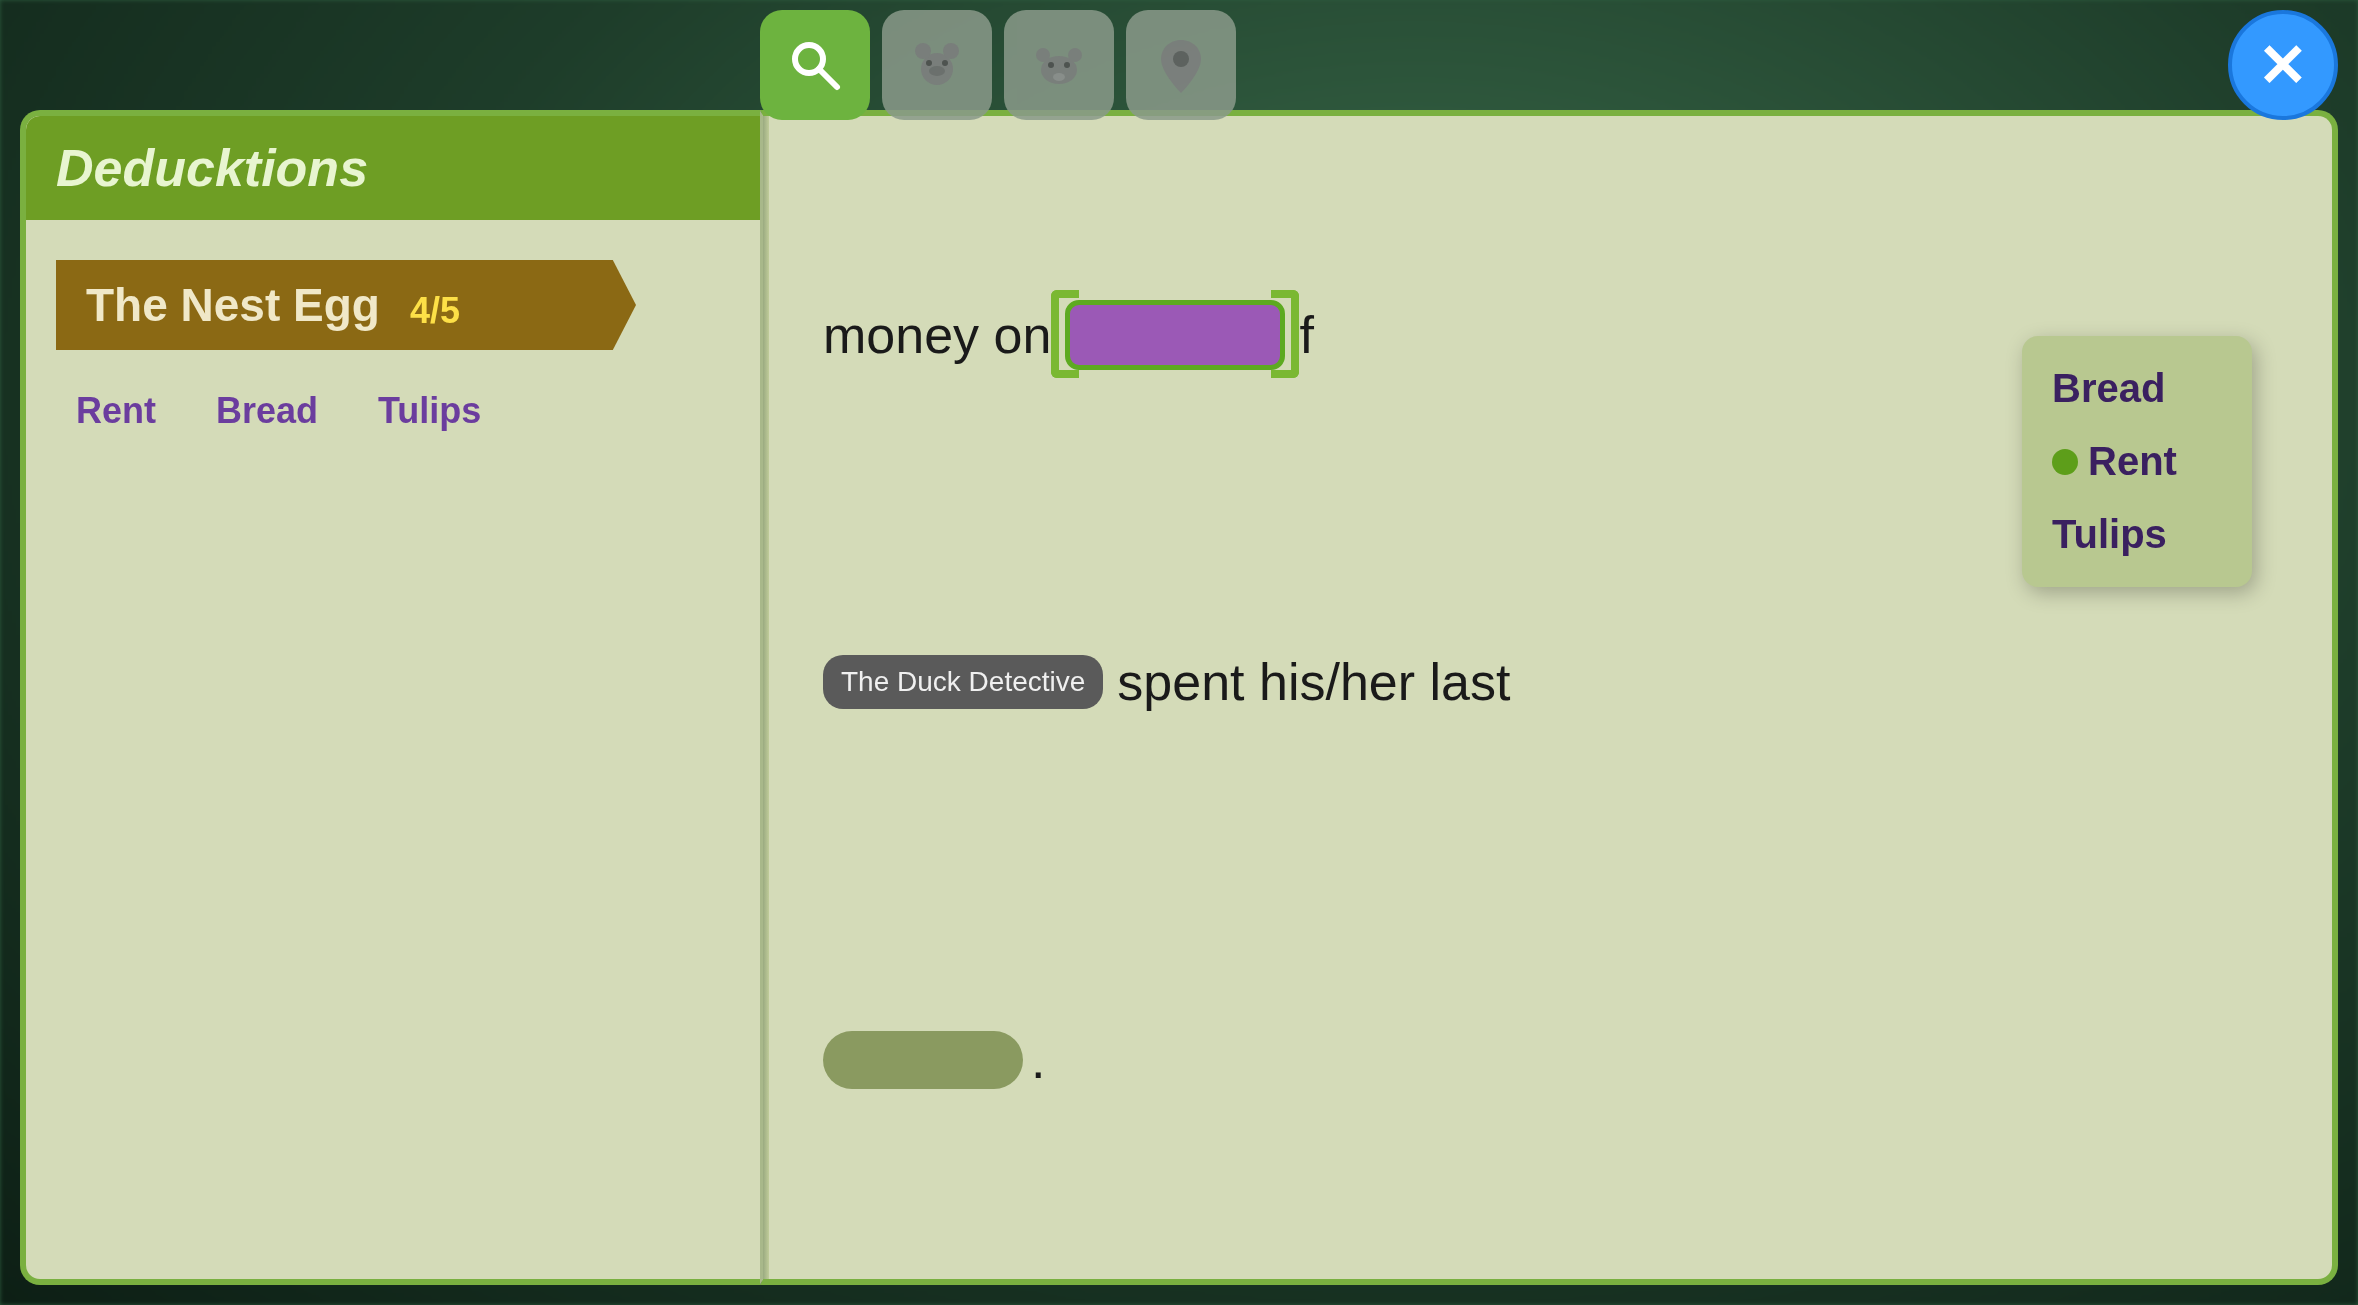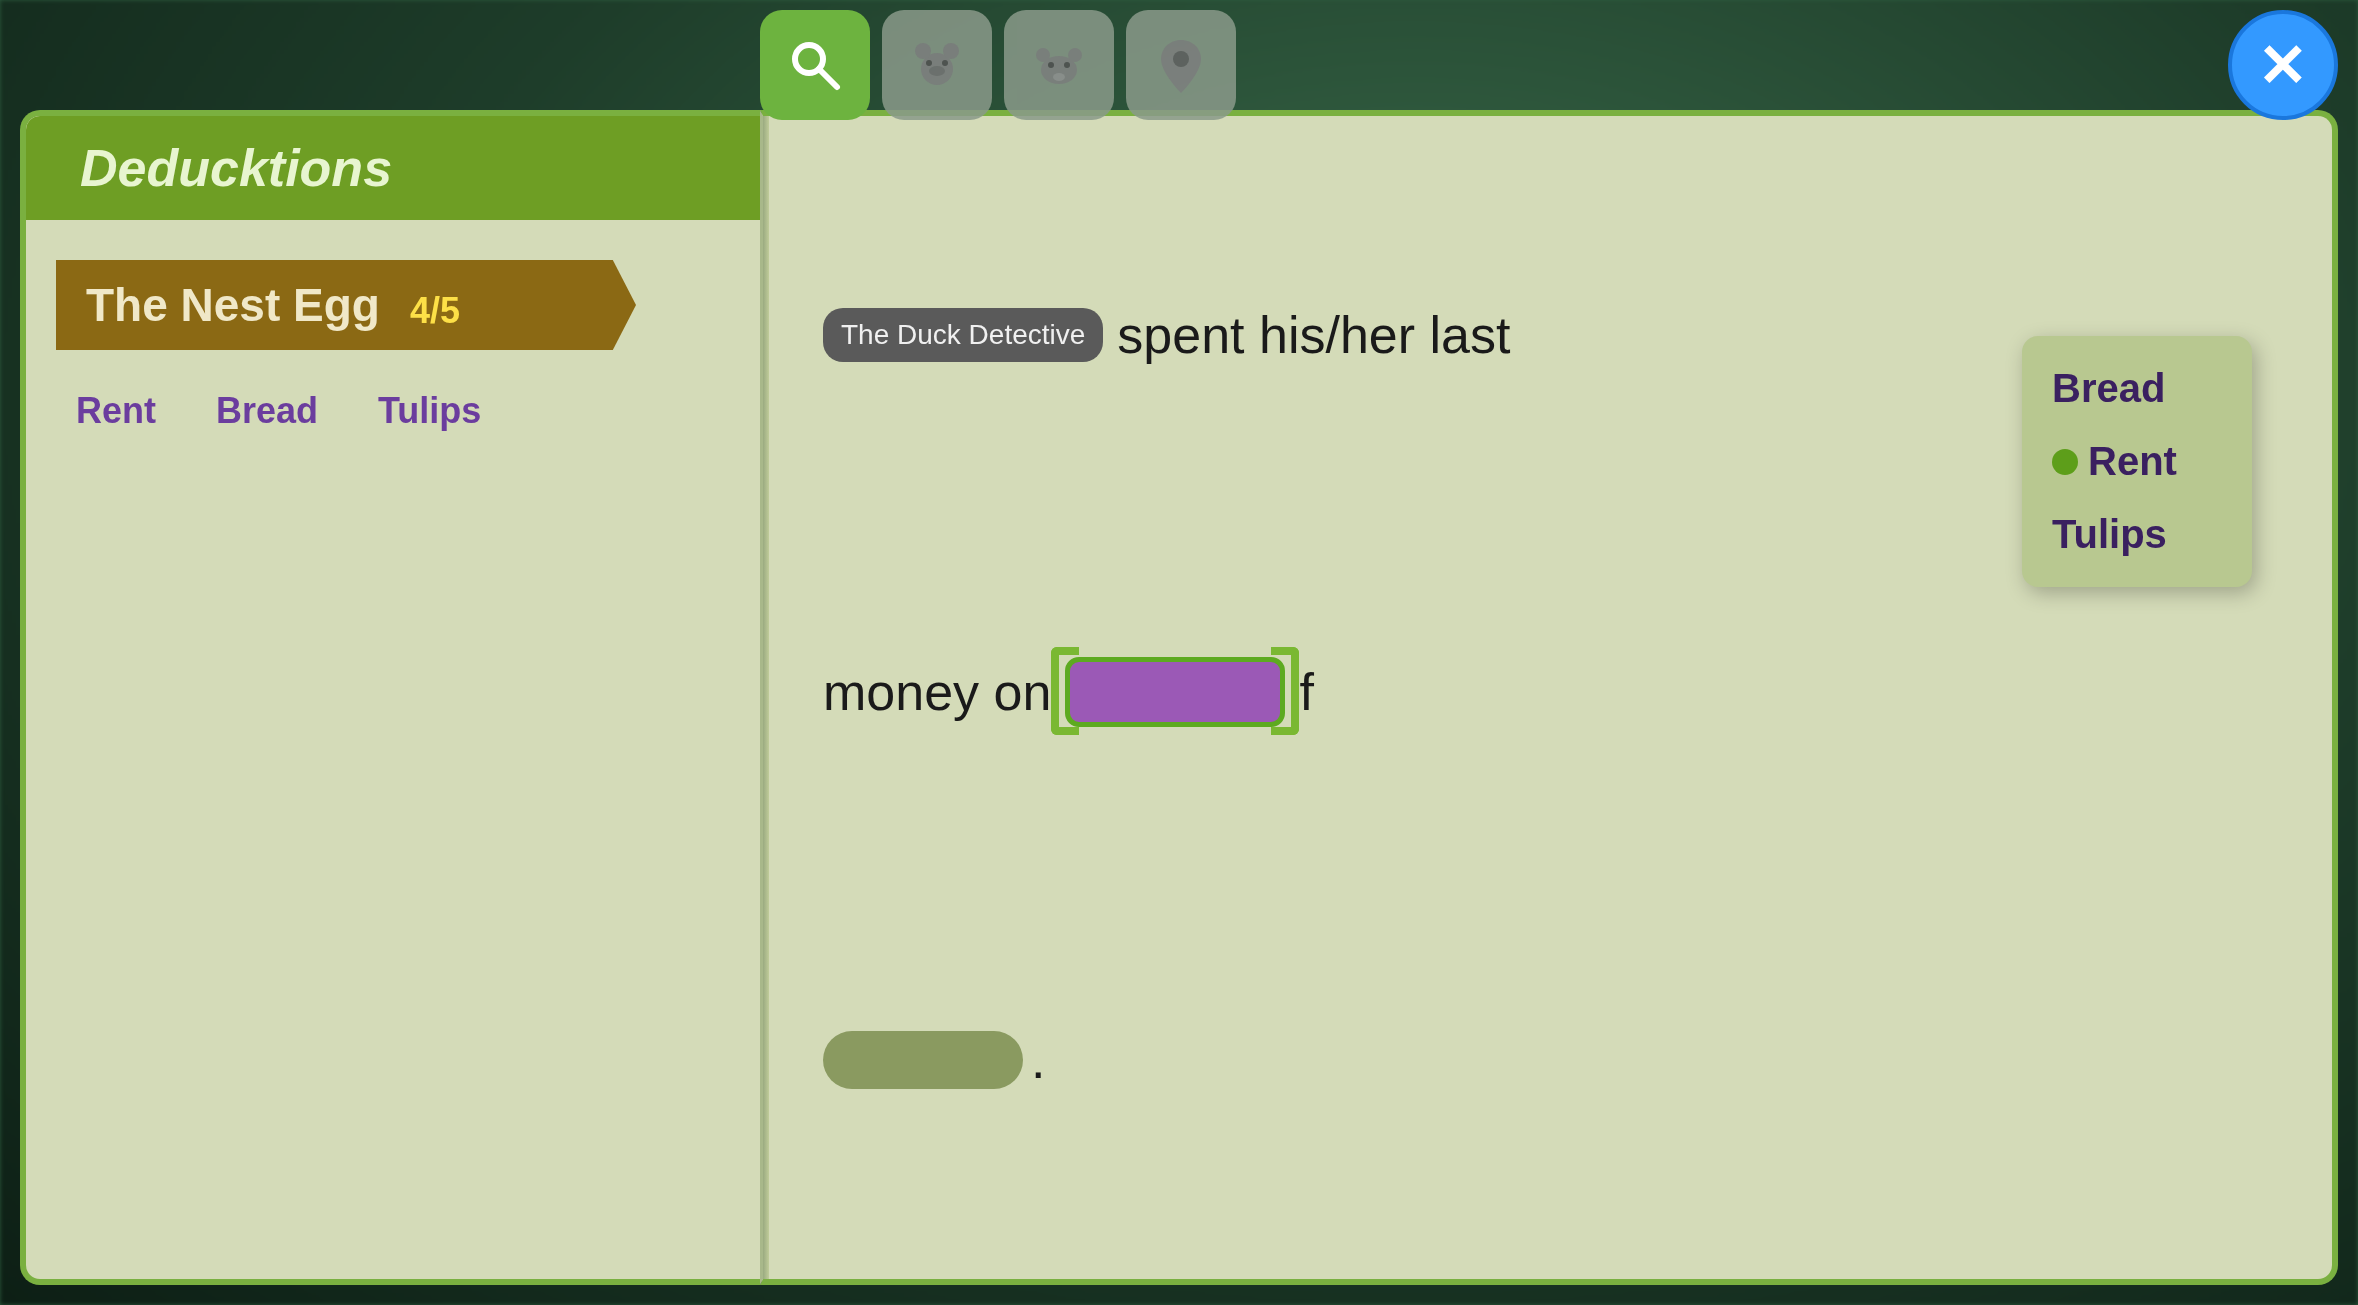--- a/index.html
+++ b/index.html
@@ -102,21 +102,20 @@
       background: #6e9e24;
       padding: 22px 30px;
       border-radius: 14px 0 0 0;
     }
 
     .left-page-header-title {
       font-size: 52px;
       font-weight: bold;
       color: #e8f5d0;
       font-style: italic;
-      margin-left: 24px;
     }
 
     .left-page-content {
       padding: 30px 30px;
       flex: 1;
       display: flex;
       flex-direction: column;
       gap: 20px;
     }
 
@@ -366,37 +365,37 @@
         <span class="option-item">Tulips</span>
       </div>
     </div>
   </div>
 
   <div class="right-page">
     <div class="spine-line"></div>
 
     <div class="sentence-area">
 
-      <div style="width:100%; display:flex; align-items:center; flex-wrap:wrap; gap:14px; margin-bottom: 10px;">
-        <span class="detective-tag">The Duck Detective</span>
-        <span class="sentence-text">spent his/her last</span>
-      </div>
-
       <div style="width:100%; display:flex; align-items:center; flex-wrap:wrap; gap:14px;">
         <span class="sentence-text">money on</span>
 
         <div class="fill-slot">
           <div class="fill-slot-bracket-left"></div>
           <div class="fill-slot-inner"></div>
           <div class="fill-slot-bracket-right"></div>
         </div>
 
         <span class="sentence-text">f</span>
       </div>
 
+      <div style="width:100%; display:flex; align-items:center; flex-wrap:wrap; gap:14px; margin-bottom: 10px;">
+        <span class="detective-tag">The Duck Detective</span>
+        <span class="sentence-text">spent his/her last</span>
+      </div>
+
       <div style="width:100%; display:flex; align-items:center; gap:8px; margin-top: 20px;">
         <div class="fill-slot-2"></div>
         <span class="sentence-text">.</span>
       </div>
     </div>
 
     <div class="dropdown-menu">
       <div class="dropdown-item">
         <span>Bread</span>
       </div>

